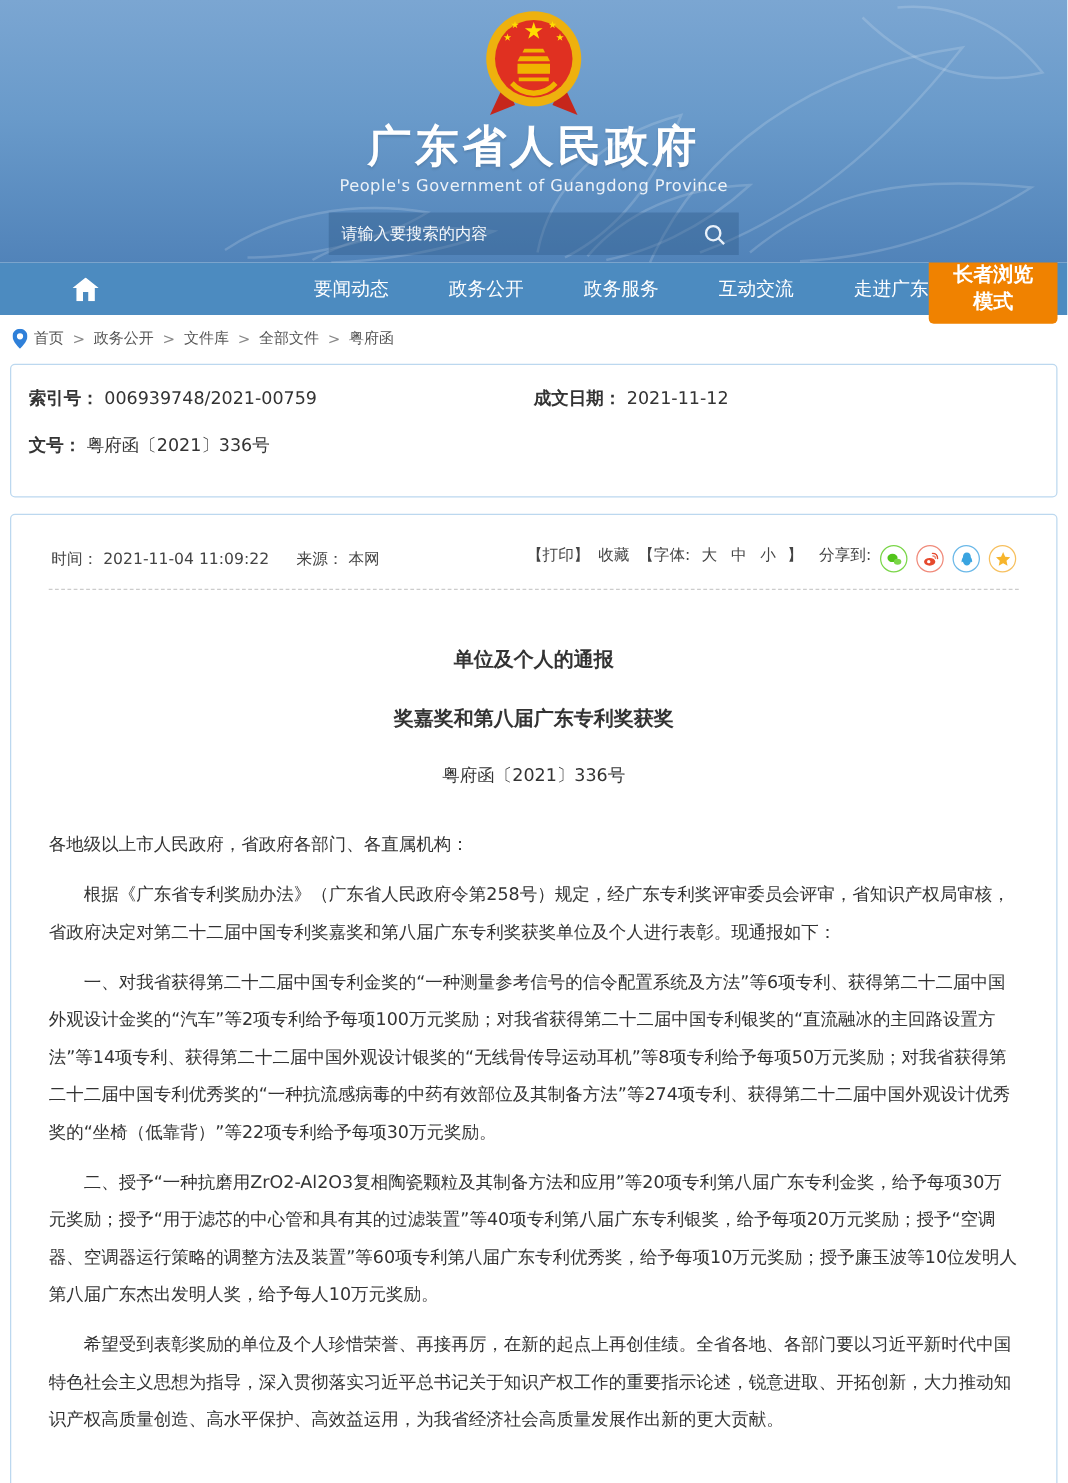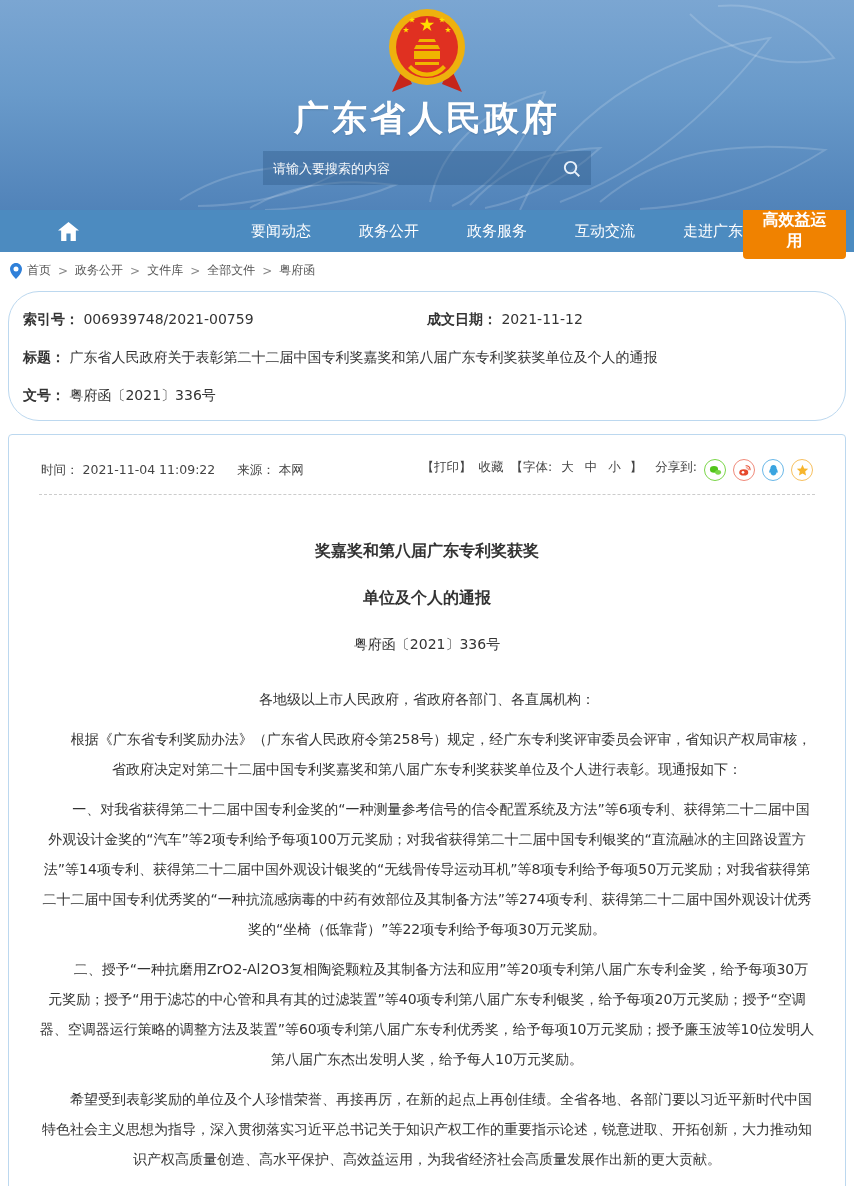--- a/index.html
+++ b/index.html
@@ -64,21 +64,21 @@
   .crumb { cursor: pointer; }
   .crumb-sep { color: #888; margin: 0 2px; }
 
   
   .card {
     margin: 4px 8px 0; background: #fff;
     border: 1px solid #bcd8ef; border-radius: 4px;
   }
 
   
-  .meta-card { padding: 18px 14px 15px; border-radius: 31px; }
+  .meta-card { padding: 18px 14px 30px; }
   .meta-grid {
     display: grid; grid-template-columns: 1fr 1fr;
     row-gap: 19px; font-size: 14px; line-height: 19px;
   }
   .meta-full { grid-column: 1 / -1; }
   .meta-label { font-weight: 700; color: #333; }
   .meta-value { color: #333; }
 
   
   .doc-card { margin: 13px 8px 18px; padding: 0 30px 42px; }
@@ -102,21 +102,21 @@
   .ic-wechat { border: 1px solid #7ad648; }
   .ic-weibo  { border: 1px solid #f08a7a; }
   .ic-qq     { border: 1px solid #6ab8e8; }
   .ic-qzone  { border: 1px solid #f7c05f; }
 
   .doc-title-block { text-align: center; margin-top: 32px; }
   .doc-title-line { font-size: 16px; font-weight: 700; color: #333; line-height: 47px; }
   .doc-number { font-size: 14px; font-weight: 400; color: #333; line-height: 47px; }
 
   .doc-body { margin-top: 16px; font-size: 14px; color: #333; }
-  .doc-body p { line-height: 30px; margin: 10px 0; text-align: center; }
+  .doc-body p { line-height: 30px; margin: 10px 0; }
   .indent { text-indent: 2em; }
 </style>
 </head>
 <body>
 
 <div class="page">
 
   <div class="hero">
     <svg class="flower-art" width="854" height="210" viewBox="0 0 854 210">
       <g fill="none" stroke="rgba(255,255,255,0.16)" stroke-width="2">
@@ -145,20 +145,21 @@
         <use href="#st" transform="translate(62,24) scale(3.2)" fill="#ffde00"></use>
         <g fill="#f0b400">
           <path d="M32 36 h18 l-1.5 -3 h-15 z"></path>
           <path d="M28 43 h26 l-2 -4 h-22 z"></path>
           <rect x="28" y="45" width="26" height="8"></rect>
           <path d="M29 56 h24 v3 h-24 z"></path>
           <path d="M22 62 a25 25 0 0 0 38 0 l-3 -3 a21 21 0 0 1 -32 0 z"></path>
         </g>
       </svg>
       <div class="site-title">广东省人民政府</div>
+      <div class="site-sub">People's Government of Guangdong Province</div>
       <div class="search-bar">
         <input class="search-input" type="text" placeholder="请输入要搜索的内容" style="">
         <button class="search-btn">
           <svg width="19" height="19" viewBox="0 0 20 20">
             <circle cx="9" cy="9" r="6" fill="none" stroke="#e9f1fa" stroke-width="2"></circle>
             <line x1="13.5" y1="13.5" x2="18.2" y2="18.2" stroke="#e9f1fa" stroke-width="2"></line>
           </svg>
         </button>
       </div>
     </div>
@@ -170,21 +171,21 @@
         <path d="M10 0 L20 8 H17 V18 H12 V11 H8 V18 H3 V8 H0 Z" fill="#ffffff"></path>
       </svg>
     </span>
     <div class="nav-items">
       <span class="nav-item">要闻动态</span>
       <span class="nav-item">政务公开</span>
       <span class="nav-item">政务服务</span>
       <span class="nav-item">互动交流</span>
       <span class="nav-item">走进广东</span>
     </div>
-    <button class="elder-btn">高效益运用</button>
+    <button class="elder-btn">长者浏览模式</button>
   </div>
 
   <div class="breadcrumb">
     <svg width="12" height="16" viewBox="0 0 12 16">
       <path fill-rule="evenodd" d="M6 0 C2.7 0 0 2.7 0 6 C0 10.5 6 16 6 16 C6 16 12 10.5 12 6 C12 2.7 9.3 0 6 0 Z M6 8.5 A2.5 2.5 0 1 1 6 3.5 A2.5 2.5 0 1 1 6 8.5 Z" fill="#2f80d9"></path>
     </svg>
     <span class="crumb">首页</span>
     <span class="crumb-sep">&gt;</span>
     <span class="crumb">政务公开</span>
     <span class="crumb-sep">&gt;</span>
@@ -197,24 +198,20 @@
 
   <div class="card meta-card">
     <div class="meta-grid">
       <div>
         <span class="meta-label">索引号：</span>
         <span class="meta-value">006939748/2021-00759</span>
       </div>
       <div>
         <span class="meta-label">成文日期：</span>
         <span class="meta-value">2021-11-12</span>
-      </div>
-      <div class="meta-full">
-        <span class="meta-label">标题：</span>
-        <span class="meta-value">广东省人民政府关于表彰第二十二届中国专利奖嘉奖和第八届广东专利奖获奖单位及个人的通报</span>
       </div>
       <div>
         <span class="meta-label">文号：</span>
         <span class="meta-value">粤府函〔2021〕336号</span>
       </div>
     </div>
   </div>
 
   <div class="card doc-card">
 
@@ -252,22 +249,22 @@
         </span>
         <span class="share-ic ic-qzone">
           <svg viewBox="0 0 20 20">
             <path d="M10 2.2 L12.2 7.2 17.6 7.8 13.6 11.4 14.7 16.8 10 14 5.3 16.8 6.4 11.4 2.4 7.8 7.8 7.2 Z" fill="#f7b52c"></path>
           </svg>
         </span>
       </div>
     </div>
 
     <div class="doc-title-block">
+      <div class="doc-title-line">单位及个人的通报</div>
       <div class="doc-title-line">奖嘉奖和第八届广东专利奖获奖</div>
-      <div class="doc-title-line">单位及个人的通报</div>
       <div class="doc-number">粤府函〔2021〕336号</div>
     </div>
 
     <div class="doc-body">
       <p>各地级以上市人民政府，省政府各部门、各直属机构：</p>
       <p class="indent">根据《广东省专利奖励办法》（广东省人民政府令第258号）规定，经广东专利奖评审委员会评审，省知识产权局审核，省政府决定对第二十二届中国专利奖嘉奖和第八届广东专利奖获奖单位及个人进行表彰。现通报如下：</p>
       <p class="indent">一、对我省获得第二十二届中国专利金奖的“一种测量参考信号的信令配置系统及方法”等6项专利、获得第二十二届中国外观设计金奖的“汽车”等2项专利给予每项100万元奖励；对我省获得第二十二届中国专利银奖的“直流融冰的主回路设置方法”等14项专利、获得第二十二届中国外观设计银奖的“无线骨传导运动耳机”等8项专利给予每项50万元奖励；对我省获得第二十二届中国专利优秀奖的“一种抗流感病毒的中药有效部位及其制备方法”等274项专利、获得第二十二届中国外观设计优秀奖的“坐椅（低靠背）”等22项专利给予每项30万元奖励。</p>
       <p class="indent">二、授予“一种抗磨用ZrO2-Al2O3复相陶瓷颗粒及其制备方法和应用”等20项专利第八届广东专利金奖，给予每项30万元奖励；授予“用于滤芯的中心管和具有其的过滤装置”等40项专利第八届广东专利银奖，给予每项20万元奖励；授予“空调器、空调器运行策略的调整方法及装置”等60项专利第八届广东专利优秀奖，给予每项10万元奖励；授予廉玉波等10位发明人第八届广东杰出发明人奖，给予每人10万元奖励。</p>
       <p class="indent">希望受到表彰奖励的单位及个人珍惜荣誉、再接再厉，在新的起点上再创佳绩。全省各地、各部门要以习近平新时代中国特色社会主义思想为指导，深入贯彻落实习近平总书记关于知识产权工作的重要指示论述，锐意进取、开拓创新，大力推动知识产权高质量创造、高水平保护、高效益运用，为我省经济社会高质量发展作出新的更大贡献。</p>
 

